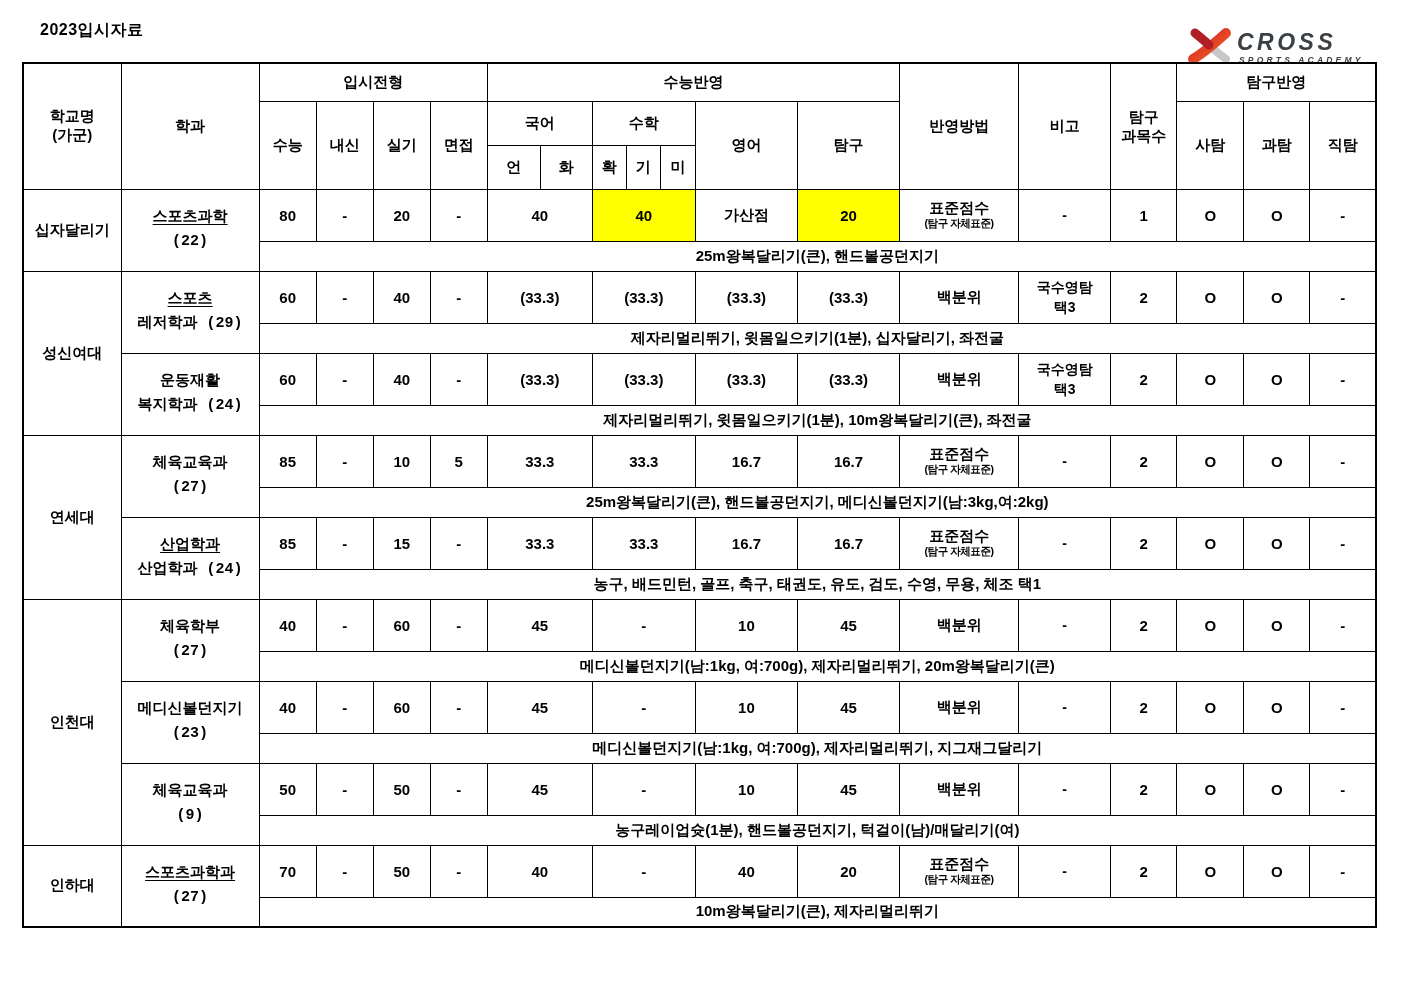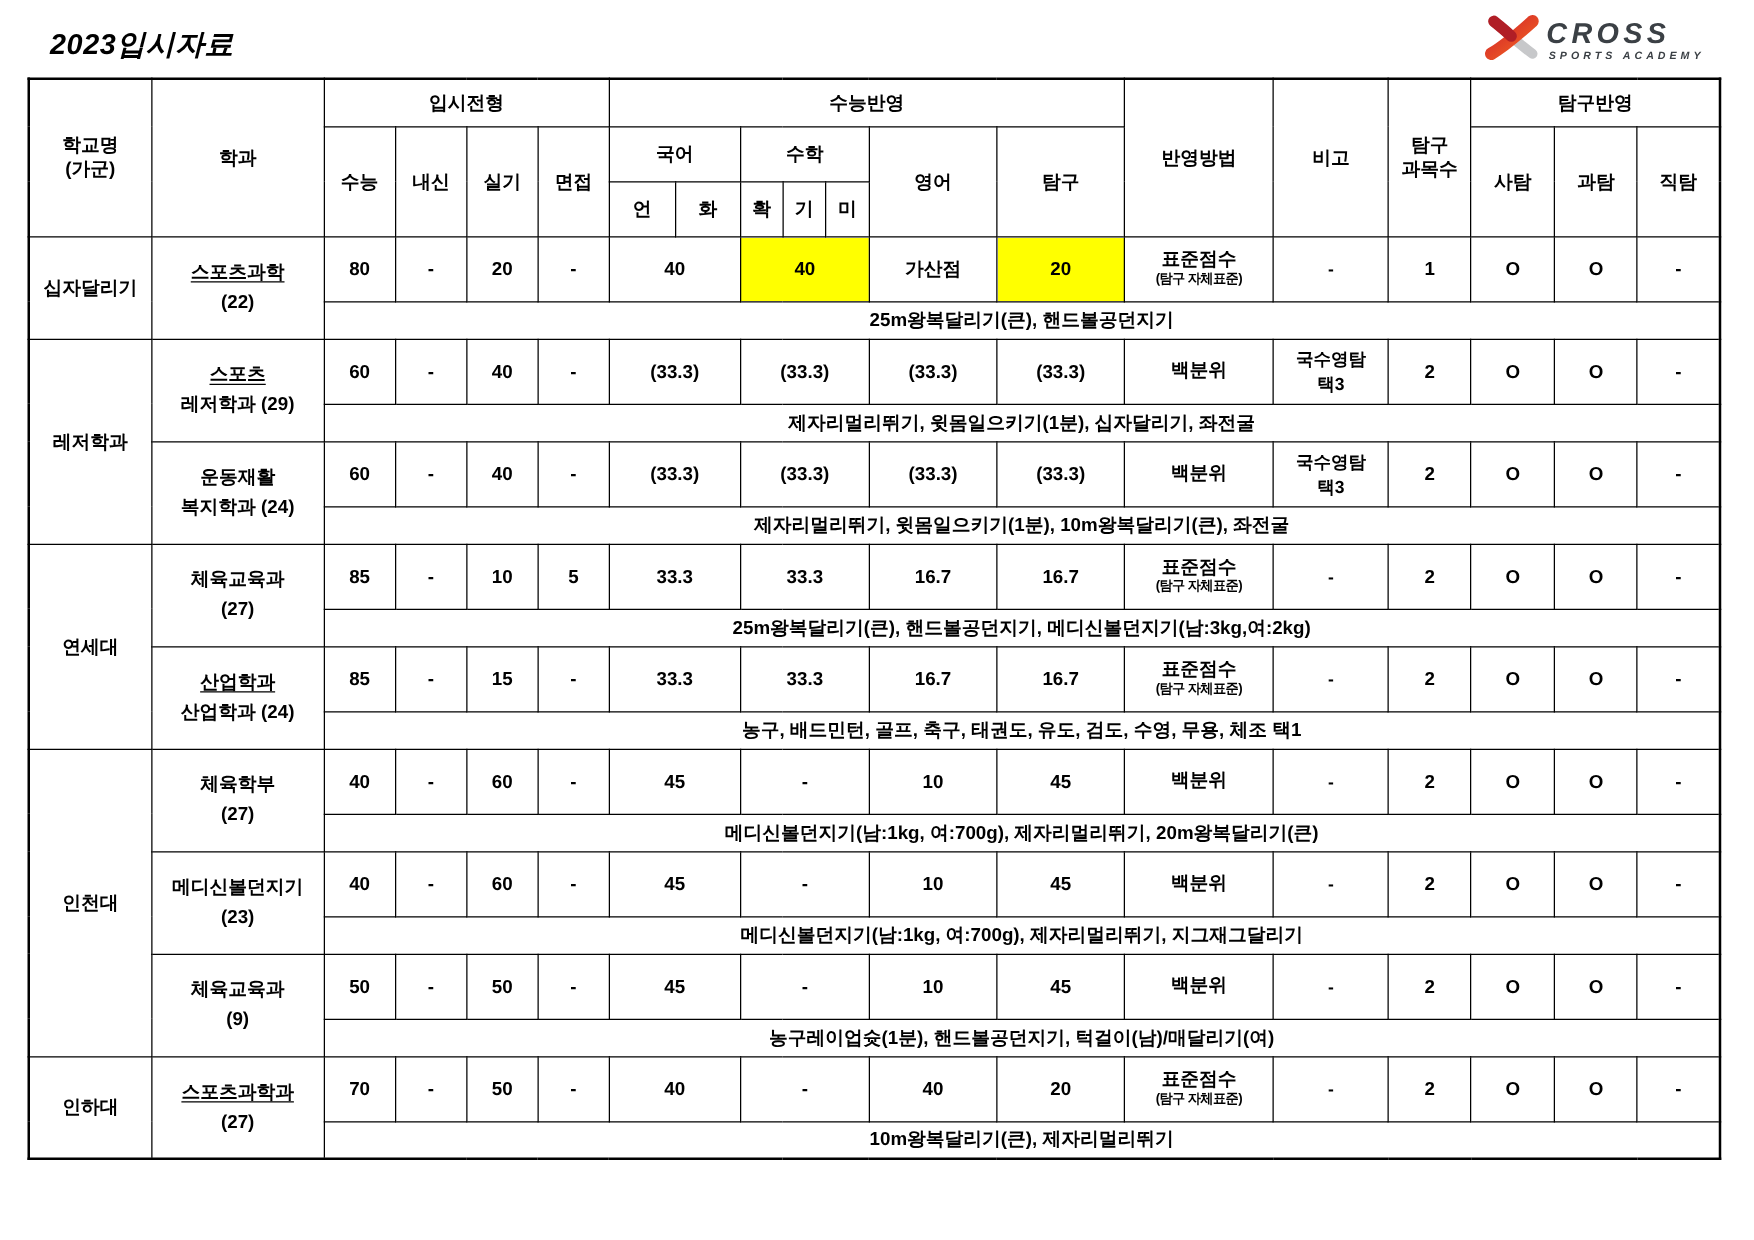--- a/index.html
+++ b/index.html
@@ -1,35 +1,35 @@
 <!DOCTYPE html>
 <html><head>
 <meta charset="utf-8">
 <style>
   html,body{margin:0;padding:0;}
   body{
     width:1403px;height:992px;background:#ffffff;position:relative;
     font-family:"Liberation Sans","DejaVu Sans",sans-serif;
     font-weight:bold;color:#000;overflow:hidden;
   }
-  .page-title{position:absolute;left:40px;top:20px;font-size:23px;letter-spacing:0.5px;font-style:italic;}
-  .logo{position:absolute;right:34px;top:8px;}
+  .page-title{position:absolute;left:40px;top:20px;font-size:16px;letter-spacing:0.5px;}
+  .logo{position:absolute;right:34px;top:24px;}
   table.adm{
     border-collapse:collapse;position:absolute;left:22px;top:62px;
     table-layout:fixed;width:1355px;border:2px solid #000;
   }
   table.adm td{
     border:1.5px solid #000;text-align:center;vertical-align:middle;
     font-size:15px;padding:0;overflow:hidden;
   }
   tr.h1{height:38px;} tr.h2{height:44px;} tr.h3{height:44px;}
   tr.data{height:52px;} tr.practical{height:30px;}
   td.prac{text-align:left;padding-left:12px;font-size:15px;}
   td.small2{font-size:11px;line-height:1.3;}
-  .dept div{line-height:1.2;margin:6px 0;}
+  .dept div{line-height:1.2;margin:6px 0;font-family:Liberation Mono, monospace;}
   .u{text-decoration:underline;text-underline-offset:3px;}
   .m1{font-size:15px;line-height:1.2;}
   .m2{font-size:11px;letter-spacing:-0.5px;line-height:1.2;transform:scaleX(0.96);}
   .n1{font-size:14px;line-height:1.45;}
   .hl{background:#ffff00;}
 </style>
 </head>
 <body>
 
 <div class="page-title">2023입시자료</div>
@@ -136,21 +136,21 @@
         </td>
         <td>1</td>
         <td>O</td>
         <td>O</td>
         <td>-</td>
       </tr>
       <tr class="practical">
         <td class="prac" colspan="17">25m왕복달리기(큰),  핸드볼공던지기</td>
       </tr>
       <tr class="data">
-        <td class="uni" rowspan="4">레저학과</td>
+        <td class="uni" rowspan="4">성신여대</td>
         <td class="dept" rowspan="2">
           <div class="u">스포츠</div>
           <div>레저학과 (29)</div>
         </td>
         <td>60</td>
         <td>-</td>
         <td>40</td>
         <td>-</td>
         <td colspan="2">(33.3)</td>
         <td colspan="3">(33.3)</td>

